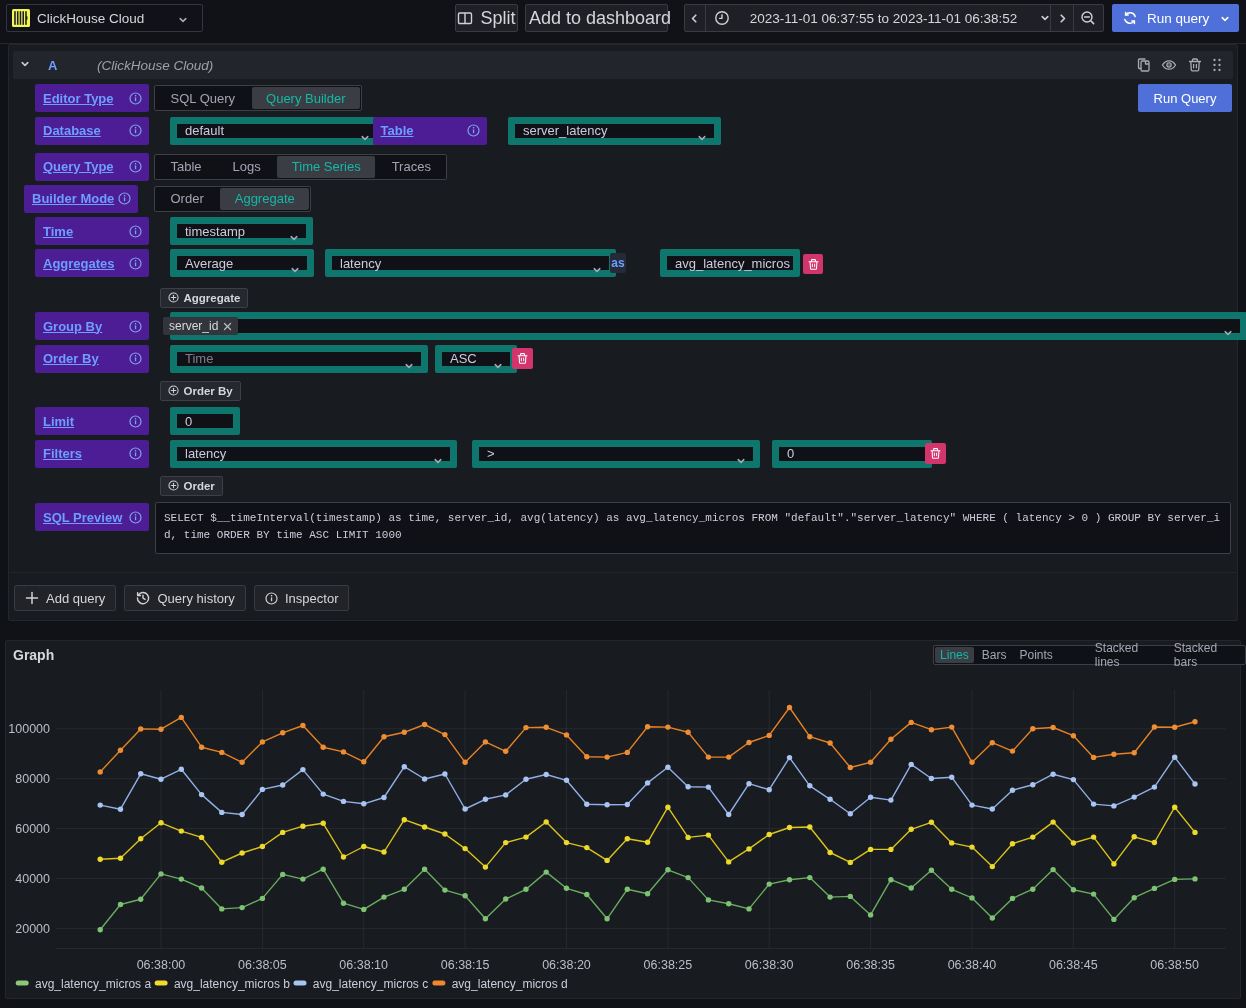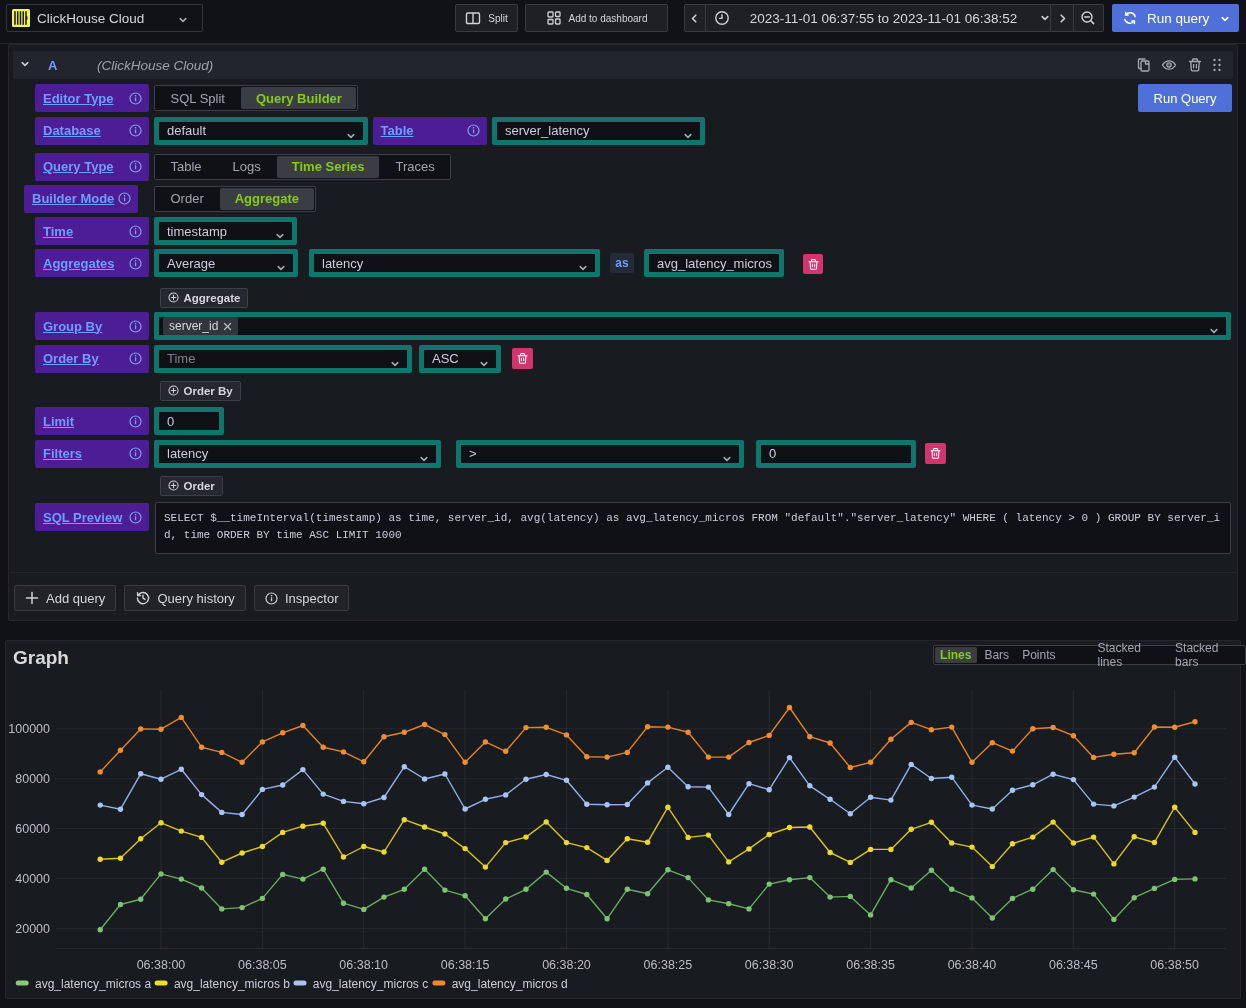--- a/index.html
+++ b/index.html
@@ -2,32 +2,32 @@
 <html><head><meta charset="utf-8"><title>Explore</title>
 <style>
 *{margin:0;padding:0;box-sizing:border-box;}
 html,body{width:1246px;height:1008px;background:#111217;font-family:"Liberation Sans",sans-serif;overflow:hidden;}
 #page{position:relative;width:1246px;height:1008px;}
 .abs{position:absolute;}
 .panel{position:absolute;background:#181B1F;border:1px solid #25262C;border-radius:2px;}
 .lbl{position:absolute;height:28px;background:#4c1d95;border-radius:2px;color:#6E9FFF;
  font-size:13px;font-weight:700;display:flex;align-items:center;padding-left:8px;text-decoration:underline;}
 .linfo{position:absolute;right:7px;top:7.5px;display:flex;}
-.sel,.inp{position:absolute;background:#0F1117;border:5px solid #0f766e;border-radius:2px;
- color:#CCCCDC;font-size:13px;display:flex;align-items:center;padding:0 8px;}
+.sel,.inp{position:absolute;background:#0F1117;border:7px solid #0f766e;border-radius:2px;
+ color:#CCCCDC;font-size:13px;display:flex;align-items:center;padding:0 8px;margin-left:16px;}
 .sel.muted .seltx{color:rgba(204,204,220,0.58);}
 .selcar{position:absolute;right:7px;top:9px;display:flex;}
 .radio{position:absolute;display:flex;background:#0F1117;border:1px solid #3D3F47;border-radius:2px;align-items:stretch;}
 .ritem{display:flex;align-items:center;color:rgba(204,204,220,0.78);margin:1px;border-radius:2px;}
-.ritem.on{background:#3B3D45;color:#84cc16;font-weight:700;}
+.ritem.on{background:#3B3D45;color:#14b8a6;font-weight:400;}
 .tbtn{position:absolute;background:#D2356B;border-radius:2px;display:flex;align-items:center;justify-content:center;}
 .abtn{position:absolute;height:20.5px;background:#26282F;border:1px solid #3D3F47;border-radius:2px;
  display:flex;align-items:center;gap:5px;padding:0 7px;color:#D5D6DB;font-size:11.5px;font-weight:700;}
 .tbbtn{position:absolute;height:28px;background:#1E2025;border:1px solid #393B42;border-radius:2px;
- display:flex;align-items:center;gap:7px;padding:0 10px;color:#D5D6DB;font-size:10px;font-weight:500;white-space:nowrap;}
+ display:flex;align-items:center;gap:7px;padding:0 10px;color:#D5D6DB;font-size:18px;font-weight:500;white-space:nowrap;}
 .bbtn{position:absolute;height:26px;background:#212329;border:1px solid #393B42;border-radius:2px;
  display:flex;align-items:center;gap:7px;padding:0 10px;color:#D5D6DB;font-size:13px;font-weight:500;}
 .hico{display:flex;align-items:center;}
 </style></head><body>
 <div id="page">
 <div class="abs" style="left:6px;top:4px;width:197px;height:28px;background:#111217;border:1px solid #34363D;border-radius:2px;display:flex;align-items:center;">
       <span style="display:flex;margin-left:5px;">
         <svg width="18" height="18" viewBox="0 0 18 18">
           <rect width="18" height="18" rx="1.5" fill="#F3F557"></rect>
           <rect x="2.2" y="2.2" width="1.55" height="13.6" fill="#1D1E23"></rect>
@@ -152,21 +152,21 @@
       </svg>
     </span>
 <div class="lbl" style="left:35px;top:84px;width:114px;">Editor Type<span class="linfo">
         <svg width="13" height="13" viewBox="0 0 13 13">
           <circle cx="6.5" cy="6.5" r="5.5" stroke="#7FA0E8" stroke-width="1.2" fill="none"></circle>
           <rect x="5.9" y="5.4" width="1.3" height="3.8" fill="#7FA0E8"></rect>
           <rect x="5.9" y="3" width="1.3" height="1.4" fill="#7FA0E8"></rect>
         </svg>
       </span></div>
 <div class="radio" style="left:154px;top:85px;height:26px;font-size:13px;">
-      <div class="ritem" style="padding:0 14.5px;">SQL Split</div>
+      <div class="ritem" style="padding:0 14.5px;">SQL Query</div>
       <div class="ritem on" style="padding:0 14.5px;">Query Builder</div>
     </div>
 <div class="abs" style="left:1138px;top:84px;width:94px;height:28px;background:#4F70D8;border-radius:2px;display:flex;align-items:center;justify-content:center;color:#FFF;font-size:13px;font-weight:500;">Run Query</div>
 <div class="lbl" style="left:35px;top:116.5px;width:114px;">Database<span class="linfo">
         <svg width="13" height="13" viewBox="0 0 13 13">
           <circle cx="6.5" cy="6.5" r="5.5" stroke="#7FA0E8" stroke-width="1.2" fill="none"></circle>
           <rect x="5.9" y="5.4" width="1.3" height="3.8" fill="#7FA0E8"></rect>
           <rect x="5.9" y="3" width="1.3" height="1.4" fill="#7FA0E8"></rect>
         </svg>
       </span></div>
@@ -248,21 +248,21 @@
       </span>
     </div>
 <div class="sel" style="left:309px;top:249px;width:291px;height:28px;">
       <span class="seltx">latency</span>
       <span class="selcar">
         <svg width="10" height="10" viewBox="0 0 10 10" fill="none">
           <path d="M2.2 3.6l2.8 2.8 2.8-2.8" stroke="#A9ABB3" stroke-width="1.5" fill="none" stroke-linecap="round" stroke-linejoin="round"></path>
         </svg>
       </span>
     </div>
-<div class="abs" style="left:610px;top:253px;width:24px;height:20px;background:#252A38;border-radius:2px;display:flex;align-items:center;justify-content:center;color:#6E9FFF;font-size:12px;font-weight:700;">as</div>
+<div class="abs" style="left:610px;top:253px;width:16px;height:20px;background:#252A38;border-radius:2px;display:flex;align-items:center;justify-content:center;color:#6E9FFF;font-size:12px;font-weight:700;">as</div>
 <div class="inp" style="left:644px;top:249px;width:140px;height:28px;">avg_latency_micros</div>
 <div class="tbtn" style="left:803px;top:254px;width:20px;height:20px;">
       <svg width="13" height="13" viewBox="0 0 16 16" fill="none">
         <path d="M2.5 4.5h11" stroke="#FFFFFF" stroke-width="1.3" stroke-linecap="round"></path>
         <path d="M5.5 4.2V3a1 1 0 0 1 1-1h3a1 1 0 0 1 1 1v1.2" stroke="#FFFFFF" stroke-width="1.3"></path>
         <path d="M3.8 4.7l.5 8.2a1 1 0 0 0 1 .9h5.4a1 1 0 0 0 1-.9l.5-8.2" stroke="#FFFFFF" stroke-width="1.3"></path>
         <line x1="6.6" y1="7" x2="6.6" y2="11.3" stroke="#FFFFFF" stroke-width="1.2"></line>
         <line x1="9.4" y1="7" x2="9.4" y2="11.3" stroke="#FFFFFF" stroke-width="1.2"></line>
       </svg>
     </div>
@@ -409,21 +409,21 @@
     </div>
 <div class="bbtn" style="left:254px;top:585px;">
       <svg width="13" height="13" viewBox="0 0 13 13">
         <circle cx="6.5" cy="6.5" r="5.5" stroke="#CFD0D6" stroke-width="1.2" fill="none"></circle>
         <rect x="5.9" y="5.4" width="1.3" height="3.8" fill="#CFD0D6"></rect>
         <rect x="5.9" y="3" width="1.3" height="1.4" fill="#CFD0D6"></rect>
       </svg>
       <span>Inspector</span>
     </div>
 <div class="panel" style="left:5px;top:640px;width:1236px;height:359px;"></div>
-<span class="abs" style="left:13px;top:647px;color:#D8D9DA;font-size:19px;font-weight:700;">Graph</span>
+<span class="abs" style="left:13px;top:647px;color:#D8D9DA;font-size:14px;font-weight:700;">Graph</span>
 <div class="radio" style="left:932.6px;top:644.5px;height:20px;font-size:12px;">
       <div class="ritem on" style="padding:0 5.5px;">Lines</div>
       <div class="ritem" style="padding:0 5.5px;">Bars</div>
       <div class="ritem" style="padding:0 5.5px;">Points</div>
       <div class="ritem" style="padding:0 5.5px;margin-left:30px;">Stacked lines</div>
       <div class="ritem" style="padding:0 5.5px;">Stacked bars</div>
     </div>
 <div class="abs" style="left:5px;top:640px;width:1236px;height:359px;">
       <svg width="1236" height="359" viewBox="0 0 1236 359" style="position:absolute;left:0;top:0">
         <line x1="51" y1="88.8" x2="1221" y2="88.8" stroke="rgba(204,204,220,0.08)" stroke-width="1"></line>

